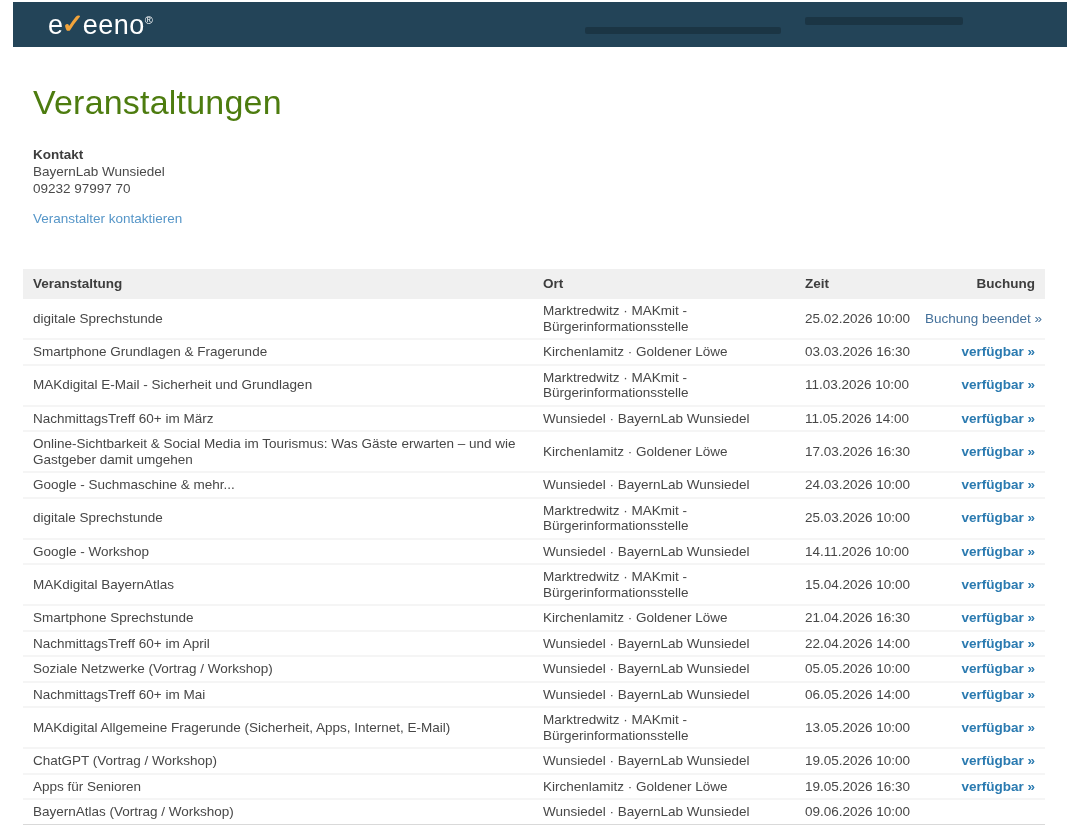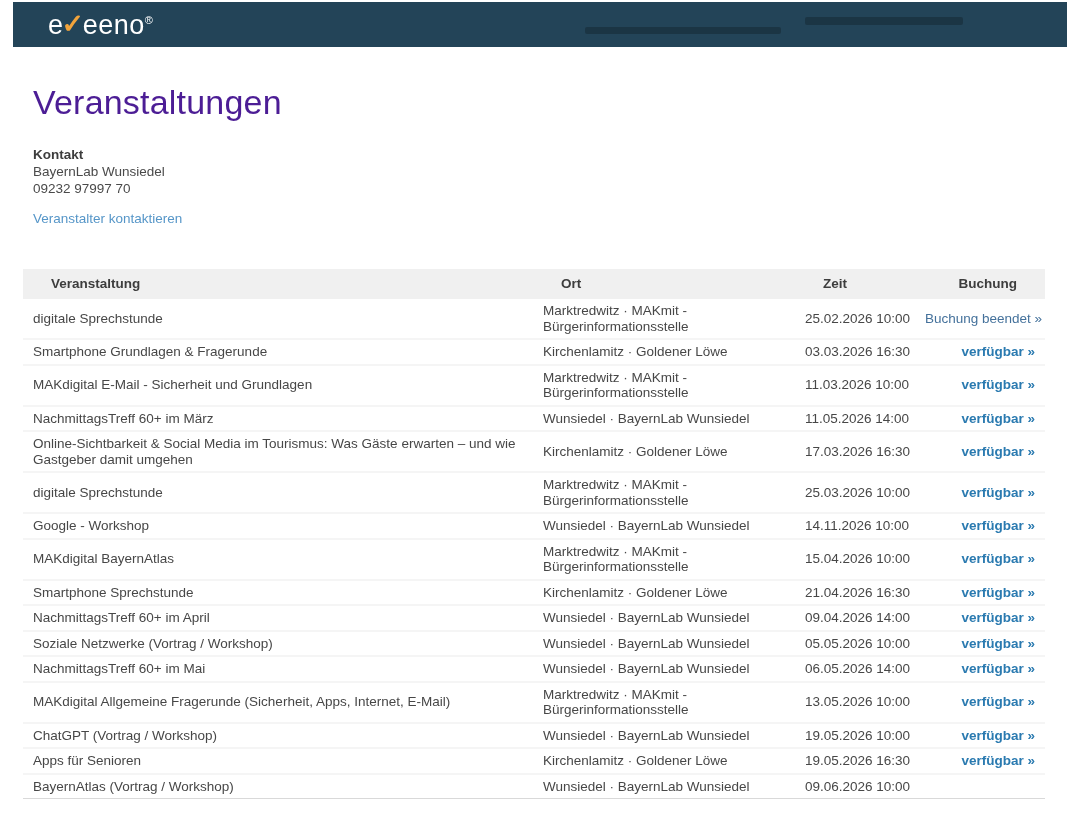--- a/index.html
+++ b/index.html
@@ -36,40 +36,40 @@
   .logo .reg{font-size:11px;vertical-align:10px;font-weight:400;}
   .faint-nav{
     position:absolute;background:rgba(0,0,0,0.22);border-radius:2px;
   }
   .faint-nav.a{left:572px;top:25px;width:196px;height:7px;}
   .faint-nav.b{left:792px;top:15px;width:158px;height:8px;}
   
   .container{width:1022px;margin:0 0 0 23px;}
   h1.page-title{
     margin:36px 0 0 10px;
-    font-size:34px;font-weight:400;color:#4c1d95;letter-spacing:.2px;
+    font-size:34px;font-weight:400;color:#4d7c0f;letter-spacing:.2px;
   }
   .contact{margin:24px 0 0 10px;font-size:13.5px;line-height:17px;color:#4a4a4a;}
   .contact .heading{font-weight:700;color:#3d3d3d;}
   .contact-link{
     display:inline-block;margin:14px 0 0 10px;font-size:13.5px;
     color:var(--link-blue);text-decoration:none;cursor:pointer;
   }
   
   table.events{
     border-collapse:collapse;table-layout:fixed;width:1022px;
     margin-top:42px;font-size:13.5px;
   }
   col.c-event{width:510px;}
   col.c-ort{width:262px;}
   col.c-zeit{width:120px;}
   col.c-booking{width:130px;}
   thead th{
     background:#f0f0f0;text-align:left;font-weight:700;color:#3d3d3d;
-    padding:7px 28px;line-height:16px;
+    padding:7px 10px;line-height:16px;
   }
   thead th.r{text-align:right;}
   tbody td{
     padding:4px 10px;border-bottom:2px solid #f5f5f5;
     vertical-align:middle;line-height:15.5px;color:#474747;
   }
   tbody tr:last-child td{border-bottom:1px solid #d9d9d9;}
   td.zeit{white-space:nowrap;}
   td.booking{text-align:right;white-space:nowrap;}
   a.booking-link{text-decoration:none;cursor:pointer;}
@@ -136,20 +136,26 @@
           <td class="zeit">11.05.2026 14:00</td>
           <td class="booking"><a class="booking-link available">verfügbar »</a></td>
         </tr>
         <tr>
           <td class="event">Online-Sichtbarkeit &amp; Social Media im Tourismus: Was Gäste erwarten – und wie Gastgeber damit umgehen</td>
           <td class="ort">Kirchenlamitz · Goldener Löwe</td>
           <td class="zeit">17.03.2026 16:30</td>
           <td class="booking"><a class="booking-link available">verfügbar »</a></td>
         </tr>
         <tr>
+          <td class="event">Google - Suchmaschine &amp; mehr...</td>
+          <td class="ort">Wunsiedel · BayernLab Wunsiedel</td>
+          <td class="zeit">24.03.2026 10:00</td>
+          <td class="booking"><a class="booking-link available">verfügbar »</a></td>
+        </tr>
+        <tr>
           <td class="event">digitale Sprechstunde</td>
           <td class="ort">Marktredwitz · MAKmit - Bürgerinformationsstelle</td>
           <td class="zeit">25.03.2026 10:00</td>
           <td class="booking"><a class="booking-link available">verfügbar »</a></td>
         </tr>
         <tr>
           <td class="event">Google - Workshop</td>
           <td class="ort">Wunsiedel · BayernLab Wunsiedel</td>
           <td class="zeit">14.11.2026 10:00</td>
           <td class="booking"><a class="booking-link available">verfügbar »</a></td>
@@ -162,21 +168,21 @@
         </tr>
         <tr>
           <td class="event">Smartphone Sprechstunde</td>
           <td class="ort">Kirchenlamitz · Goldener Löwe</td>
           <td class="zeit">21.04.2026 16:30</td>
           <td class="booking"><a class="booking-link available">verfügbar »</a></td>
         </tr>
         <tr>
           <td class="event">NachmittagsTreff 60+ im April</td>
           <td class="ort">Wunsiedel · BayernLab Wunsiedel</td>
-          <td class="zeit">09.04.2026 14:00</td>
+          <td class="zeit">22.04.2026 14:00</td>
           <td class="booking"><a class="booking-link available">verfügbar »</a></td>
         </tr>
         <tr>
           <td class="event">Soziale Netzwerke (Vortrag / Workshop)</td>
           <td class="ort">Wunsiedel · BayernLab Wunsiedel</td>
           <td class="zeit">05.05.2026 10:00</td>
           <td class="booking"><a class="booking-link available">verfügbar »</a></td>
         </tr>
         <tr>
           <td class="event">NachmittagsTreff 60+ im Mai</td>

